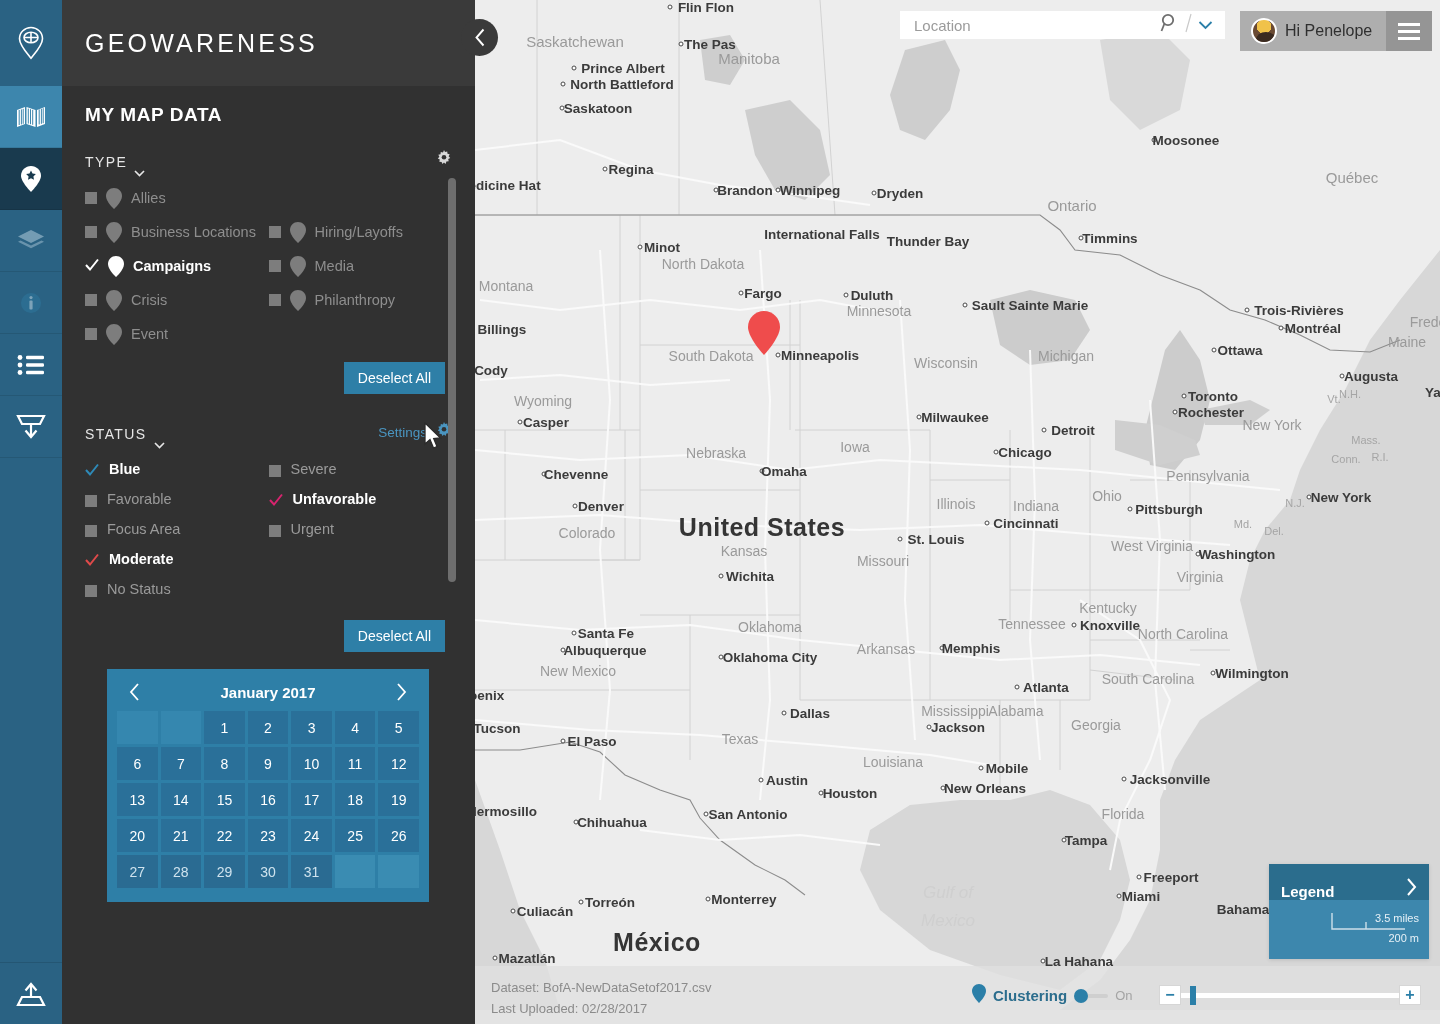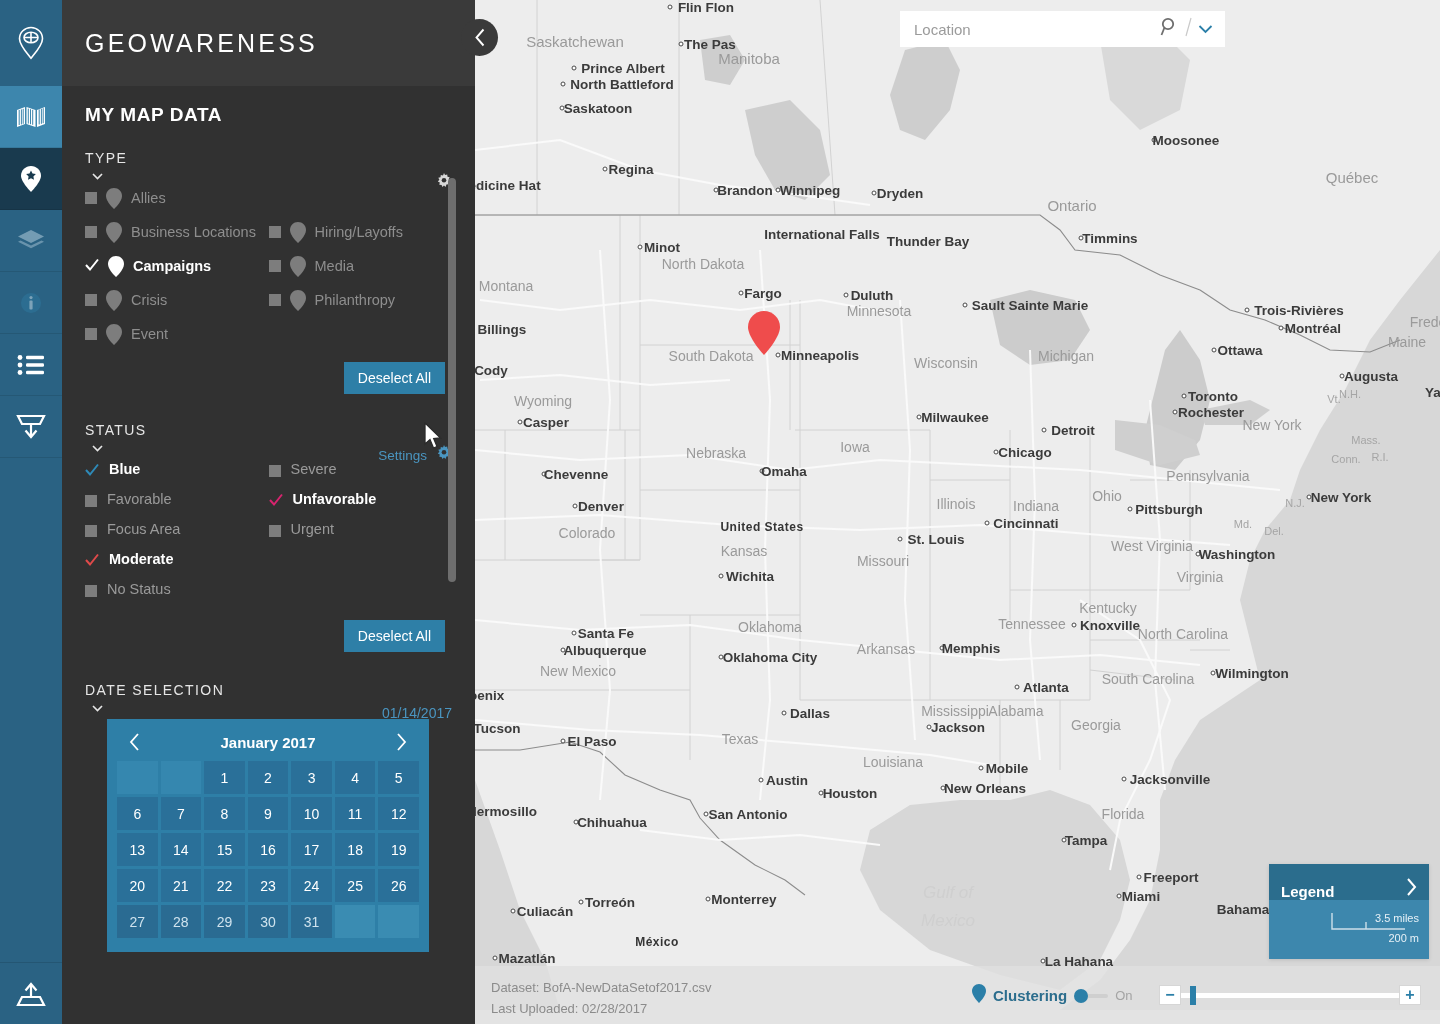--- a/index.html
+++ b/index.html
@@ -22,21 +22,21 @@
     position: absolute;
     font-family: "Liberation Sans", sans-serif;
     white-space: nowrap;
     transform: translate(-50%, -50%);
     pointer-events: none;
   }
   .lbl-city { color: #3b3b3b; font-size: 13.5px; font-weight: 600; }
   .lbl-state { color: #9a9a9a; font-size: 14px; font-weight: 400; }
   .lbl-state-sm { color: #a5a5a5; font-size: 11px; font-weight: 400; }
   .lbl-prov { color: #9a9a9a; font-size: 15px; font-weight: 400; }
-  .lbl-country { color: #353535; font-size: 12px; font-weight: 700; letter-spacing: .5px; }
+  .lbl-country { color: #353535; font-size: 25px; font-weight: 700; letter-spacing: .5px; }
   .lbl-water { color: #cfcfcf; font-size: 17px; font-style: italic; font-weight: 400; }
   .citydot {
     position: absolute; width: 5px; height: 5px; border-radius: 50%;
     border: 1.5px solid #4a4a4a; background: #fff;
     transform: translate(-50%, -50%);
   }
 
   
   #map-pin {
     position: absolute; left: 764px; top: 360px;
@@ -86,25 +86,24 @@
     padding-left: 23px;
   }
   #panel-title {
     position: relative;
     color: #fff; font-size: 19px; font-weight: 700; letter-spacing: .6px;
     padding: 18px 0 0 23px;
   }
 
   .sec-head {
     position: relative;
-    display: flex; align-items: flex-start;
+    display: flex; align-items: flex-end;
     padding: 0 23px 0 23px;
     margin-top: 24px;
     height: 20px;
-    flex-direction: column;
   }
   .sec-title {
     color: #e6e6e6; font-size: 14px; font-weight: 400; letter-spacing: 1.4px;
   }
   .chev-down {
     margin-left: 7px; width: 11px; height: 7px; display: inline-block;
   }
   .sec-right { margin-left: auto; display: flex; align-items: center; gap: 9px; }
   .sec-link { color: #4a95c0; font-size: 13.5px; }
   .sec-date { color: #4a95c0; font-size: 14px; }
@@ -174,21 +173,21 @@
   
   #collapse-btn {
     position: absolute; left: 461px; top: 19px; width: 37px; height: 37px;
     border-radius: 50%; background: #3a3a3a;
     display: flex; align-items: center; justify-content: center;
     z-index: 50; cursor: pointer;
   }
 
   
   #searchbox {
-    position: absolute; left: 900px; top: 11px; width: 325px; height: 36px;
+    position: absolute; left: 900px; top: 11px; width: 325px; height: 28px;
     background: #fff; display: flex; align-items: center; z-index: 25;
   }
   #search-input {
     border: none; outline: none; flex: 1; height: 100%;
     padding: 0 14px; font-size: 15px; color: #555;
     font-family: "Liberation Sans", sans-serif; background: transparent;
   }
   #search-input::placeholder { color: #9b9b9b; }
   .search-icons { display: flex; align-items: center; gap: 2px; padding-right: 12px; }
   #userbar {
@@ -766,31 +765,20 @@
         </div>
         <div class="sopt" style="grid-column: 1;">
           <span class="cbox"></span>
           <span class="opt-label">No Status</span>
         </div>
       </div>
     <div class="deselect-row" style="padding-top:16px">
       <button class="btn-deselect">Deselect All</button>
     </div>
 
-    <div class="sec-head" style="margin-top:30px">
-      <span class="sec-title">DATE SELECTION</span>
-      <span class="chev-down">
-        <svg width="11" height="7" viewBox="0 0 11 7" fill="none" stroke="#e6e6e6" stroke-width="1.6">
-            <path d="M1 1 L5.5 5.6 L10 1"></path>
-          </svg>
-      </span>
-      <span class="sec-right">
-        <span class="sec-date">01/14/2017</span>
-      </span>
-    </div>
 
     <div id="calendar">
       <div id="cal-head">
         <span class="cal-nav">
           <svg width="11" height="18" viewBox="0 0 11 18" fill="none" stroke="#fff" stroke-width="1.8">
               <path d="M9 1 L2 9 L9 17"></path>
             </svg>
         </span>
         <span id="cal-title">January 2017</span>
         <span class="cal-nav">
@@ -862,20 +850,29 @@
           </svg>
       </span>
       <span>
         <svg width="15" height="10" viewBox="0 0 15 10" fill="none" stroke="#2b7fa8" stroke-width="1.8">
             <path d="M1.5 2 L7.5 8 L13.5 2"></path>
           </svg>
       </span>
     </span>
   </div>
 
+  <div id="userbar">
+    <div id="avatar"></div>
+    <div id="greeting">Hi Penelope</div>
+    <div id="hamburger">
+      <span></span>
+      <span></span>
+      <span></span>
+    </div>
+  </div>
 
   <div id="legend">
     <div id="legend-head">
       <span id="legend-title">Legend</span>
       <span>
         <svg width="11" height="18" viewBox="0 0 11 18" fill="none" stroke="#fff" stroke-width="2">
             <path d="M2 1 L9 9 L2 17"></path>
           </svg>
       </span>
     </div>

